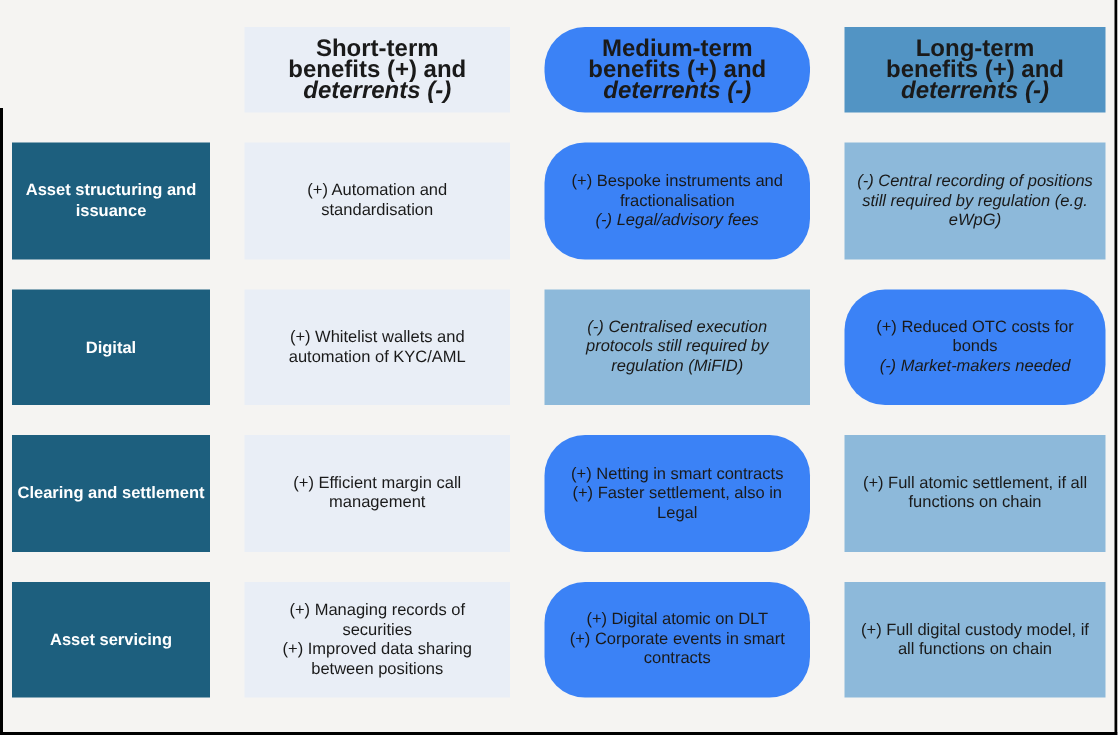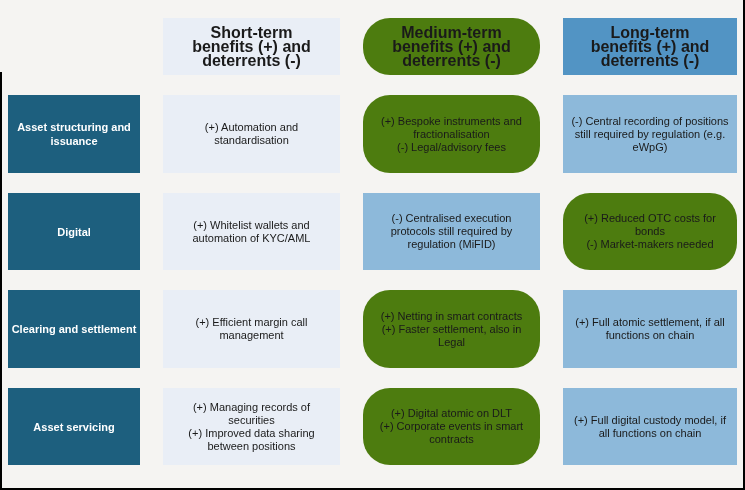--- a/index.html
+++ b/index.html
@@ -47,25 +47,25 @@
   .cell {
     display: flex;
     flex-direction: column;
     justify-content: center;
     text-align: center;
     font-size: 11px;
     line-height: 13px;
     padding: 4px 6px;
   }
   .bg-short  { background: #e9eef6; }
-  .bg-medium { background: #4d7c0f; border-radius: 27px; }
+  .bg-medium { background: #3b82f6; border-radius: 27px; }
   .bg-long-h { background: #5294c4; }
   .bg-long   { background: #8db9da; }
   .line { display: block; }
-  .italic { }
+  .italic { font-style: italic; }
   .frame-left   { position: absolute; left: 0; top: 72px; bottom: 0; width: 2px; background: #000; }
   .frame-right  { position: absolute; right: 0; top: 0; bottom: 0; width: 2px; background: #000; }
   .frame-bottom { position: absolute; left: 0; right: 0; bottom: 0; height: 2px; background: #000; }
 </style>
 </head>
 <body>
 
 <div class="page">
   <div class="grid">
 

